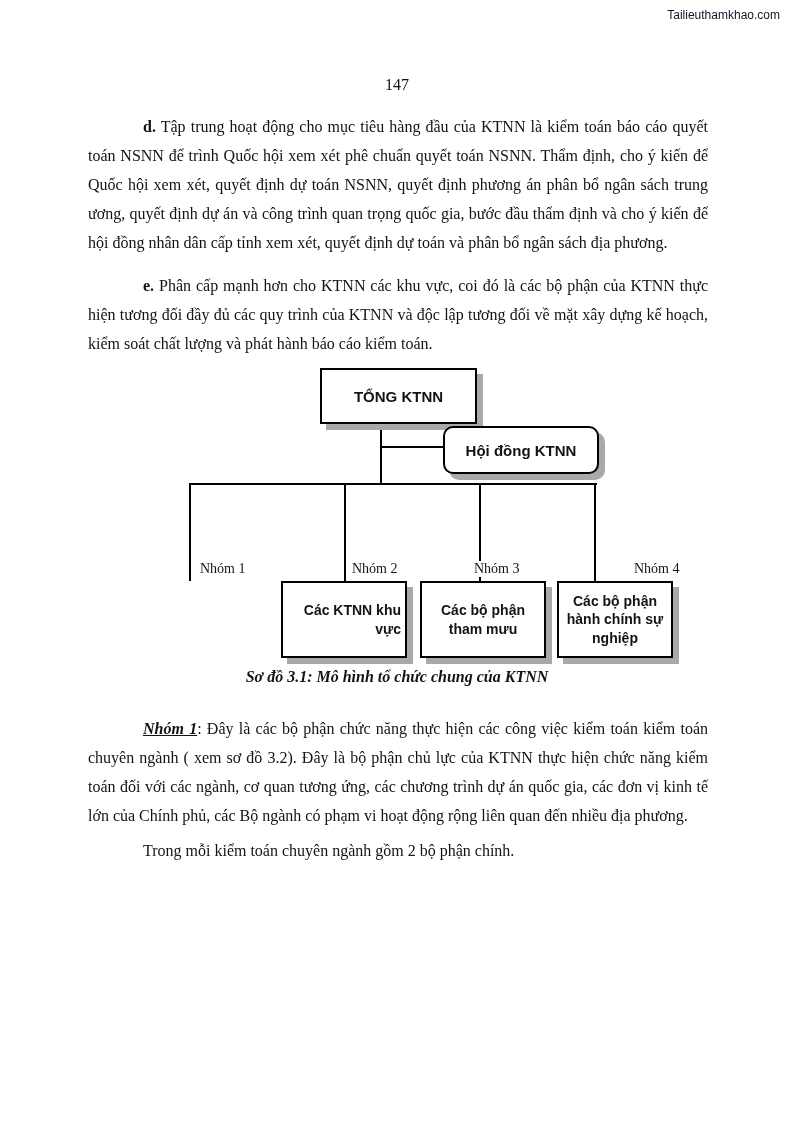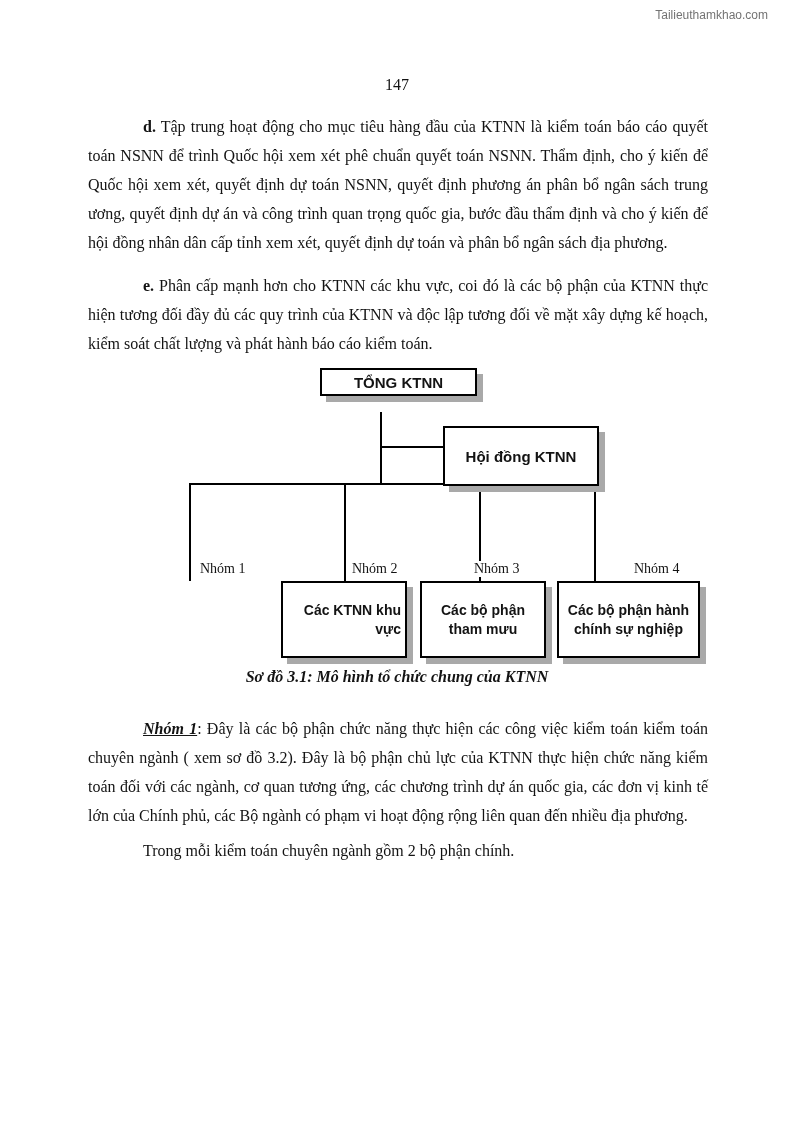--- a/index.html
+++ b/index.html
@@ -2,47 +2,47 @@
 <html><head>
 <meta charset="utf-8">
 <style>
   * { margin:0; padding:0; box-sizing:border-box; }
   html,body { background:#e9e9e9; }
   .page {
     position:relative; width:794px; height:1123px; margin:0 auto; background:#ffffff;
     font-family:"Liberation Serif", serif; font-size:16px; color:#131313; overflow:hidden;
   }
   .watermark {
-    position:absolute; top:8px; right:26px;
-    font-family:"Liberation Sans", sans-serif; font-size:12px; color:#737373;
+    position:absolute; top:8px; right:14px;
+    font-family:"Liberation Sans", sans-serif; font-size:12px; color:#0f172a;
   }
   .page-number { padding-top:76px; text-align:center; font-size:16px; }
   .content { margin:0 86px 0 88px; }
   p.para { text-align:justify; line-height:29px; text-indent:55px; }
   .para-d { margin-top:18px; }
   .para-e { margin-top:14px; }
   .para-intro { margin-top:14px; }
   .bold { font-weight:bold; }
   .g1label { font-weight:bold; font-style:italic; text-decoration:underline; }
 
   
   .diagram { position:relative; height:292px; margin-top:8px; }
   .obox {
     position:absolute; display:flex; align-items:center; justify-content:center;
     text-align:center; background:#ffffff; border:2px solid #000;
     font-family:"Liberation Sans", sans-serif; font-weight:bold;
     box-shadow:6px 6px 0 #a9a9a9;
   }
-  .root-box    { left:320px; top:2px;  width:157px; height:28px; font-size:15px; }
-  .council-box { left:443px; top:60px; width:156px; height:60px; font-size:15px; }
+  .root-box    { left:320px; top:2px;  width:157px; height:56px; font-size:15px; }
+  .council-box { left:443px; top:60px; width:156px; height:48px; font-size:15px;border-radius:10px; }
   .gbox        { top:215px; height:77px; font-size:14px; line-height:1.32; padding:2px 4px; }
   .gbox1 { left:125px; width:148px; }
   .gbox2 { left:281px; width:126px;text-align:right; }
   .gbox3 { left:420px; width:126px; }
-  .gbox4 { left:557px; width:143px; }
+  .gbox4 { left:557px; width:116px; }
   .line { position:absolute; background:#000; }
   .spine       { left:380px; top:46px;  width:2px;   height:72px; }
   .council-h   { left:381px; top:80px;  width:62px;  height:2px;  }
   .main-h      { left:189px; top:117px; width:408px; height:2px;  }
   .drop        { top:117px; width:2px; height:98px; }
   .drop1 { left:189px; } .drop2 { left:344px; } .drop3 { left:479px; } .drop4 { left:594px; }
   .glabel { position:absolute; top:195px; font-size:14px; background:#fff; padding:0 2px; }
   .glabel1 { left:198px; } .glabel2 { left:350px; } .glabel3 { left:472px; } .glabel4 { left:597px;margin-left:35px; }
   .caption { text-align:center; font-weight:bold; font-style:italic; font-size:16px; margin-top:10px; }
 

